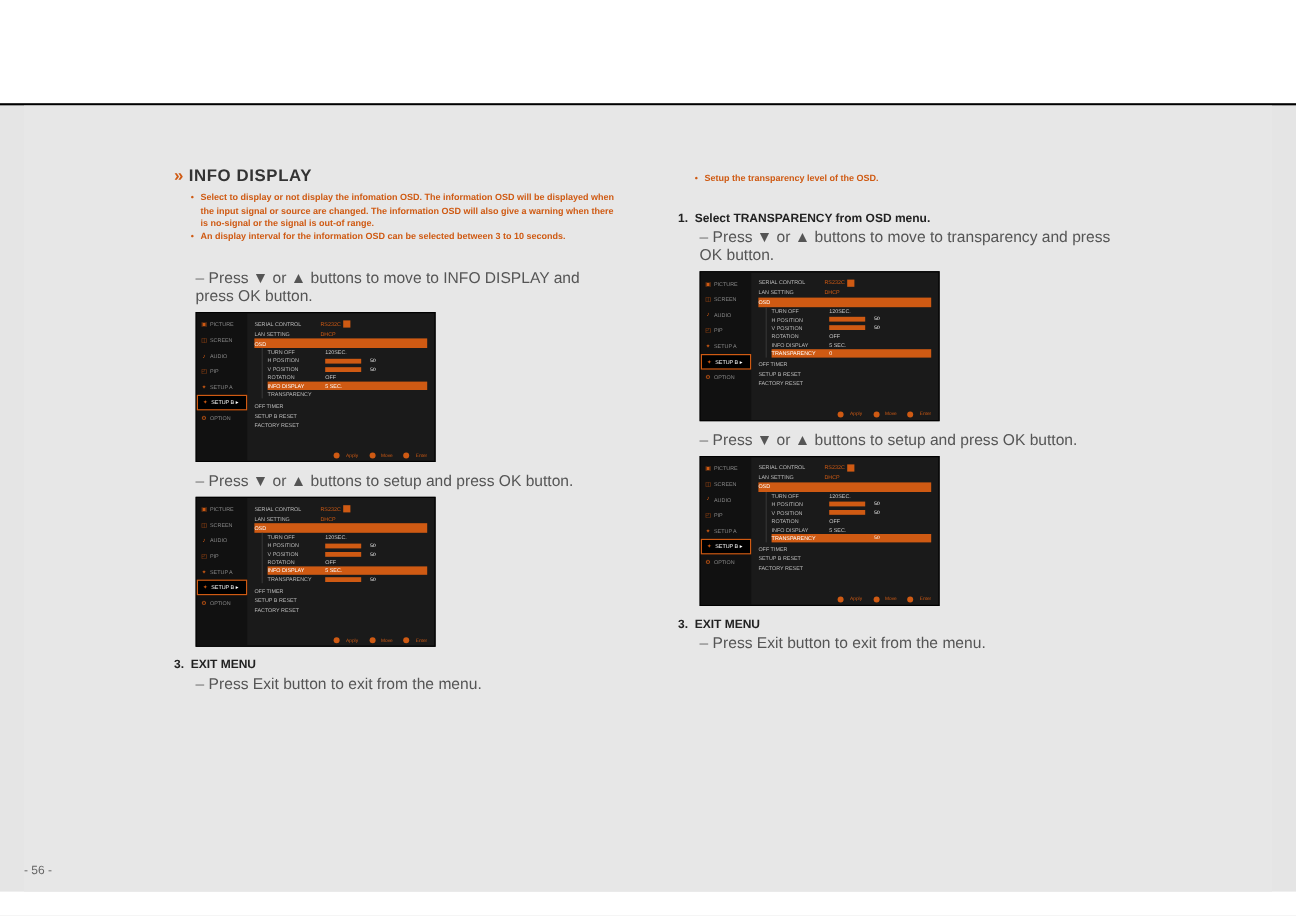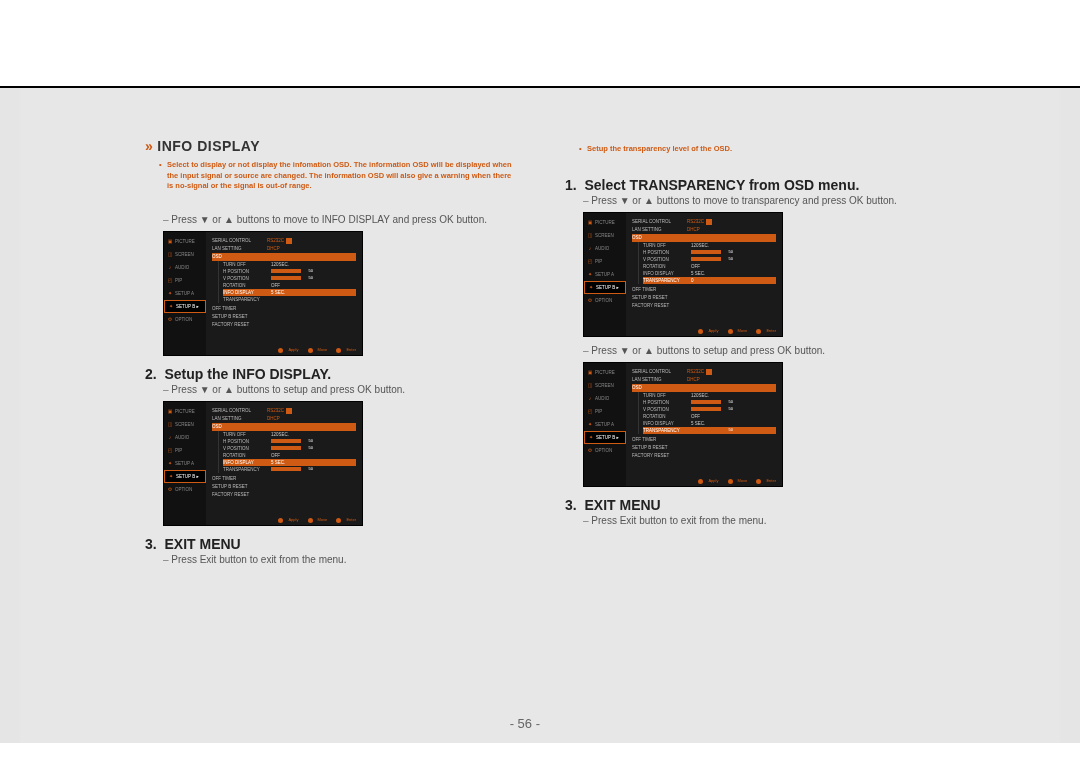--- a/index.html
+++ b/index.html
@@ -41,39 +41,39 @@
     position: relative;
     padding-left: 8px;
   }
   .bullet-list li::before {
     content: "•";
     position: absolute;
     left: 0;
     color: #cf5a13;
   }
   .step-num {
-    font-size: 14px;
+    font-size: 10px;
     font-weight: bold;
     color: #222;
     margin-top: 10px;
     margin-bottom: 2px;
   }
   .step-sub {
-    font-size: 10px;
+    font-size: 13px;
     color: #555;
     margin-left: 18px;
     margin-bottom: 6px;
   }
   .step-sub::before { content: "– "; color: #777; }
   .page-num {
     position: absolute;
     bottom: 12px;
     left: 0; right: 0;
-    text-align: right;
-    font-size: 13px;
+    text-align: left;
+    font-size: 10px;
     color: #666;
   }
   
   .osd {
     width: 200px;
     height: 125px;
     background: #1a1a1a;
     border: 1px solid #000;
     margin: 4px 0 8px 18px;
     display: flex;
@@ -176,20 +176,21 @@
 <div class="top-border"></div>
 
 <div class="page-area">
 
   <div class="page page-left">
     <div class="section-title">
       <span class="chevrons">»</span><span>INFO DISPLAY</span>
     </div>
     <ul class="bullet-list">
       <li>Select to display or not display the infomation OSD. The information OSD will be displayed when the input signal or source are changed. The information OSD will also give a warning when there is no-signal or the signal is out-of range.</li>
+      <li>An display interval for the information OSD can be selected between 3 to 10 seconds.</li>
     </ul>
 
     <div class="step-sub">Press ▼ or ▲ buttons to move to INFO DISPLAY and press OK button.</div>
 
     <div class="osd">
       <div class="osd-sidebar">
         <div class="osd-side-item">
             <span class="side-icon">▣</span>
             <span>PICTURE</span>
           </div>
@@ -266,23 +267,20 @@
             <span class="lbl">FACTORY RESET</span>
           </div>
         <div class="osd-footer">
           <span><span class="dot"></span><span>Apply</span></span>
           <span><span class="dot"></span><span>Move</span></span>
           <span><span class="dot"></span><span>Enter</span></span>
         </div>
       </div>
     </div>
 
-    <div class="step-num">
-      <span>2.</span>&nbsp;&nbsp;<span>Setup the INFO DISPLAY.</span>
-    </div>
     <div class="step-sub">Press ▼ or ▲ buttons to setup and press OK button.</div>
 
     <div class="osd">
       <div class="osd-sidebar">
         <div class="osd-side-item">
             <span class="side-icon">▣</span>
             <span>PICTURE</span>
           </div>
         <div class="osd-side-item">
             <span class="side-icon">◫</span>

